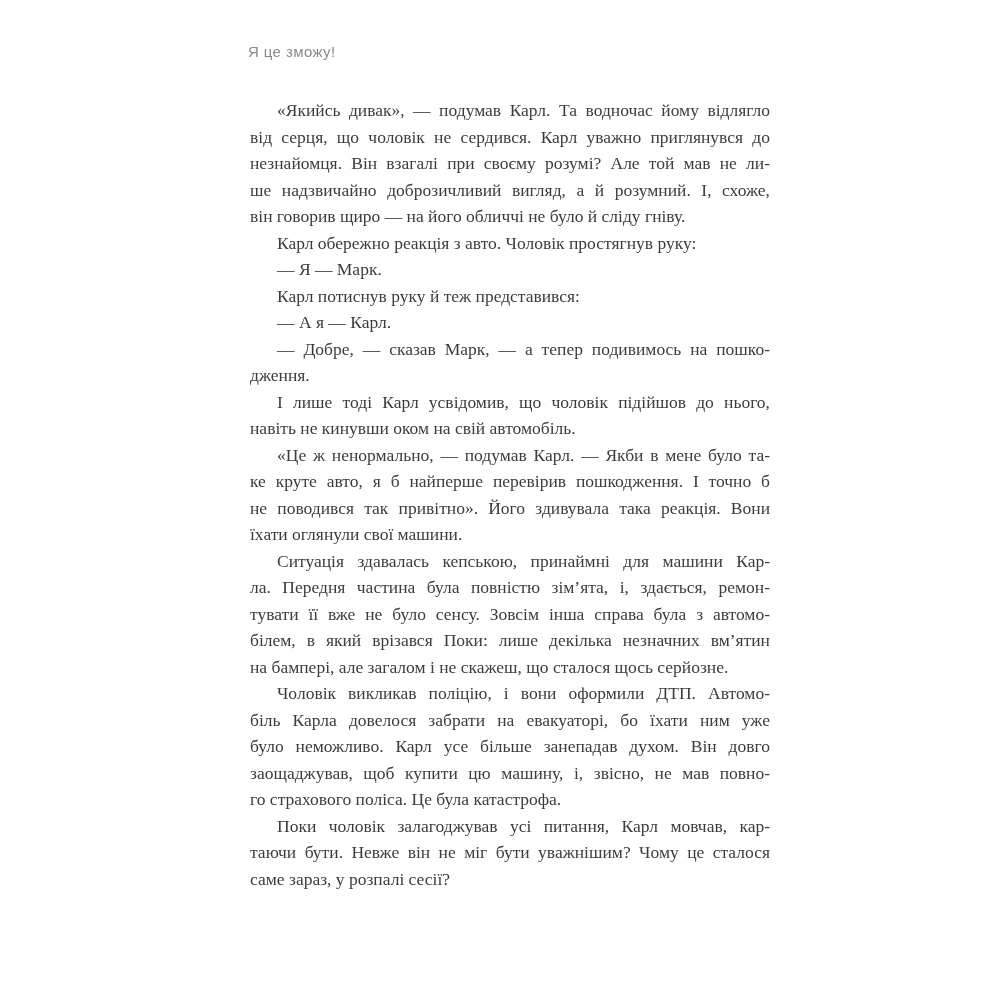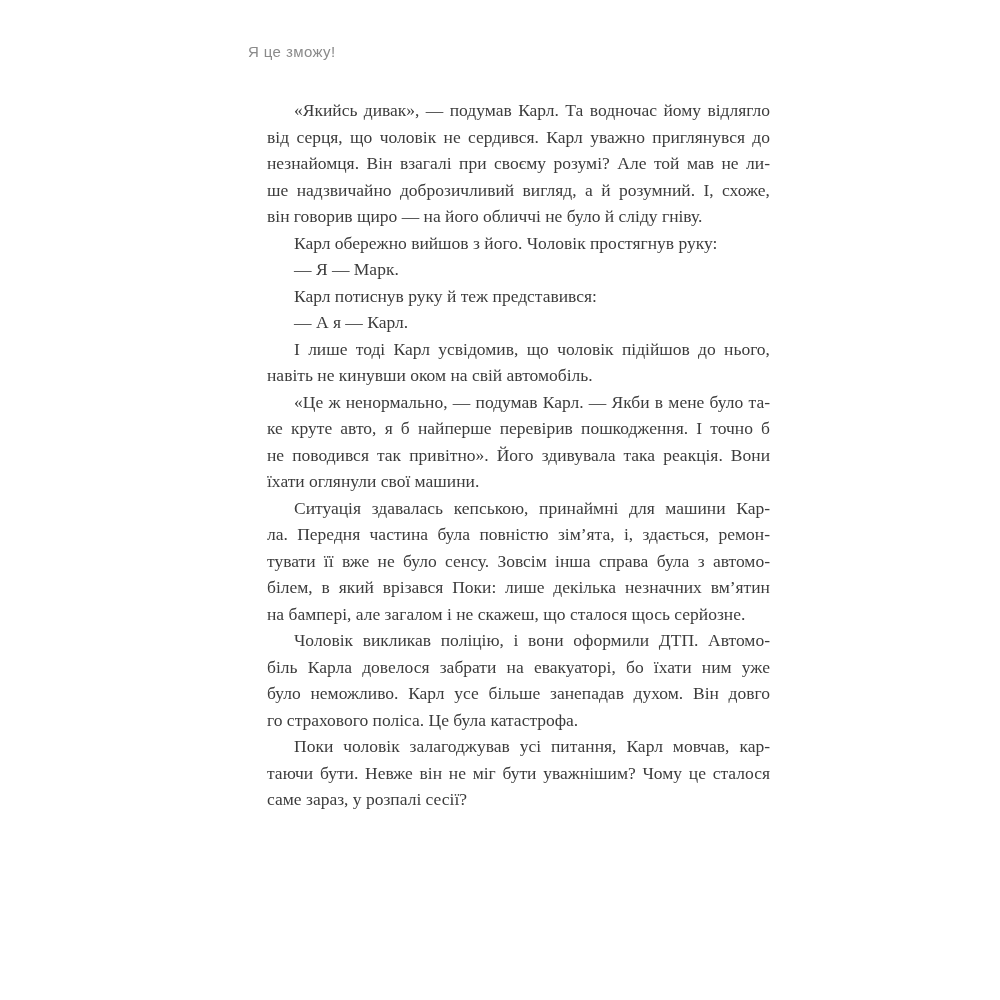--- a/index.html
+++ b/index.html
@@ -32,21 +32,20 @@
     font-size: 17.5px;
     line-height: 26.5px;
     color: var(--ink, #3c3c3c);
   }
   .paragraph {
     margin: 0;
   }
   .line {
     text-align: justify;
     text-align-last: justify;
-    margin-left: 17px;
   }
   .line.last {
     text-align-last: left;
   }
   .line.first {
     text-indent: 27px;
   }
   .page-number {
     position: absolute;
     left: 248px;
@@ -66,30 +65,34 @@
 
   <div class="text-block">
       <div class="paragraph">
         <div class="line first">«Якийсь дивак», — подумав Карл. Та водночас йому відлягло</div>
         <div class="line">від серця, що чоловік не сердився. Карл уважно приглянувся до</div>
         <div class="line">незнайомця. Він взагалі при своєму розумі? Але той мав не ли-</div>
         <div class="line">ше надзвичайно доброзичливий вигляд, а й розумний. І, схоже,</div>
         <div class="line last">він говорив щиро — на його обличчі не було й сліду гніву.</div>
       </div>
       <div class="paragraph">
-        <div class="line first last">Карл обережно вийшов з його. Чоловік простягнув руку:</div>
+        <div class="line first last">Карл обережно реакція з авто. Чоловік простягнув руку:</div>
       </div>
       <div class="paragraph">
         <div class="line first last">— Я — Марк.</div>
       </div>
       <div class="paragraph">
         <div class="line first last">Карл потиснув руку й теж представився:</div>
       </div>
       <div class="paragraph">
         <div class="line first last">— А я — Карл.</div>
+      </div>
+      <div class="paragraph">
+        <div class="line first">— Добре, — сказав Марк, — а тепер подивимось на пошко-</div>
+        <div class="line last">дження.</div>
       </div>
       <div class="paragraph">
         <div class="line first">І лише тоді Карл усвідомив, що чоловік підійшов до нього,</div>
         <div class="line last">навіть не кинувши оком на свій автомобіль.</div>
       </div>
       <div class="paragraph">
         <div class="line first">«Це ж ненормально, — подумав Карл. — Якби в мене було та-</div>
         <div class="line">ке круте авто, я б найперше перевірив пошкодження. І точно б</div>
         <div class="line">не поводився так привітно». Його здивувала така реакція. Вони</div>
         <div class="line last">їхати оглянули свої машини.</div>
@@ -98,20 +101,21 @@
         <div class="line first">Ситуація здавалась кепською, принаймні для машини Кар-</div>
         <div class="line">ла. Передня частина була повністю зім’ята, і, здається, ремон-</div>
         <div class="line">тувати її вже не було сенсу. Зовсім інша справа була з автомо-</div>
         <div class="line">білем, в який врізався Поки: лише декілька незначних вм’ятин</div>
         <div class="line last">на бампері, але загалом і не скажеш, що сталося щось серйозне.</div>
       </div>
       <div class="paragraph">
         <div class="line first">Чоловік викликав поліцію, і вони оформили ДТП. Автомо-</div>
         <div class="line">біль Карла довелося забрати на евакуаторі, бо їхати ним уже</div>
         <div class="line">було неможливо. Карл усе більше занепадав духом. Він довго</div>
+        <div class="line">заощаджував, щоб купити цю машину, і, звісно, не мав повно-</div>
         <div class="line last">го страхового поліса. Це була катастрофа.</div>
       </div>
       <div class="paragraph">
         <div class="line first">Поки чоловік залагоджував усі питання, Карл мовчав, кар-</div>
         <div class="line">таючи бути. Невже він не міг бути уважнішим? Чому це сталося</div>
         <div class="line last">саме зараз, у розпалі сесії?</div>
       </div>
     </div>
 
   <div class="page-number">16</div>

